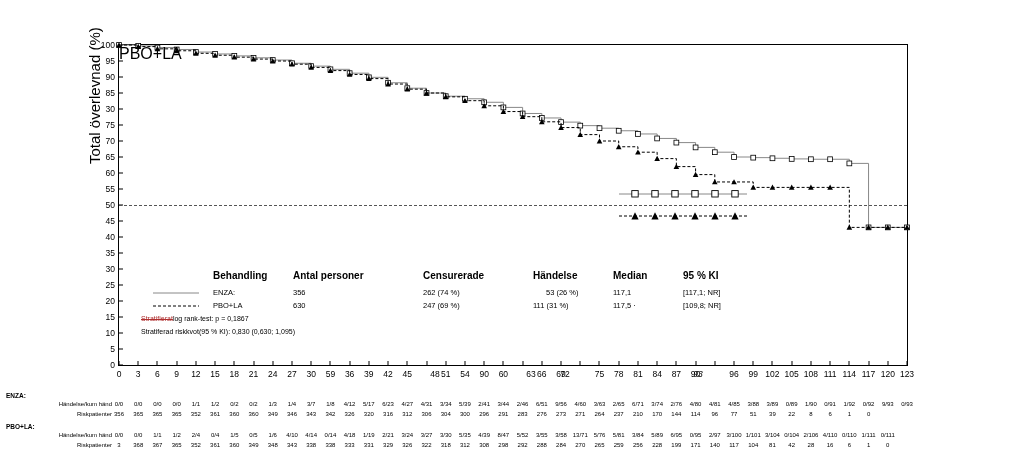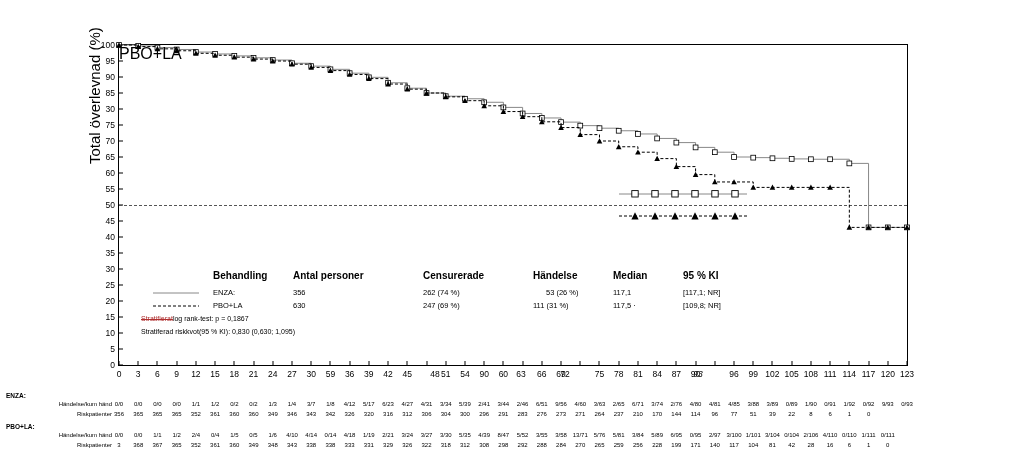--- a/index.html
+++ b/index.html
@@ -203,21 +203,21 @@
         <div class="xtick" style="left: 316px; text-align: right;">48</div>
         <div class="xtickmark" style="left: 307.512px;"></div>
         <div class="xtick" style="left: 326.732px;">51</div>
         <div class="xtickmark" style="left: 326.732px;"></div>
         <div class="xtick" style="left: 345.951px;">54</div>
         <div class="xtickmark" style="left: 345.951px;"></div>
         <div class="xtick" style="left: 365.171px;">90</div>
         <div class="xtickmark" style="left: 365.171px;"></div>
         <div class="xtick" style="left: 384.39px;">60</div>
         <div class="xtickmark" style="left: 384.39px;"></div>
-        <div class="xtick" style="left: 402px;">63</div>
+        <div class="xtick" style="left: 412px;">63</div>
         <div class="xtickmark" style="left: 403.61px;"></div>
         <div class="xtick" style="left: 422.829px;">66</div>
         <div class="xtickmark" style="left: 422.829px;"></div>
         <div class="xtick" style="left: 442.049px;">69</div>
         <div class="xtickmark" style="left: 442.049px;"></div>
         <div class="xtick" style="left: 446px;">72</div>
         <div class="xtickmark" style="left: 461.268px;"></div>
         <div class="xtick" style="left: 480.488px;">75</div>
         <div class="xtickmark" style="left: 480.488px;"></div>
         <div class="xtick" style="left: 499.707px;">78</div>

